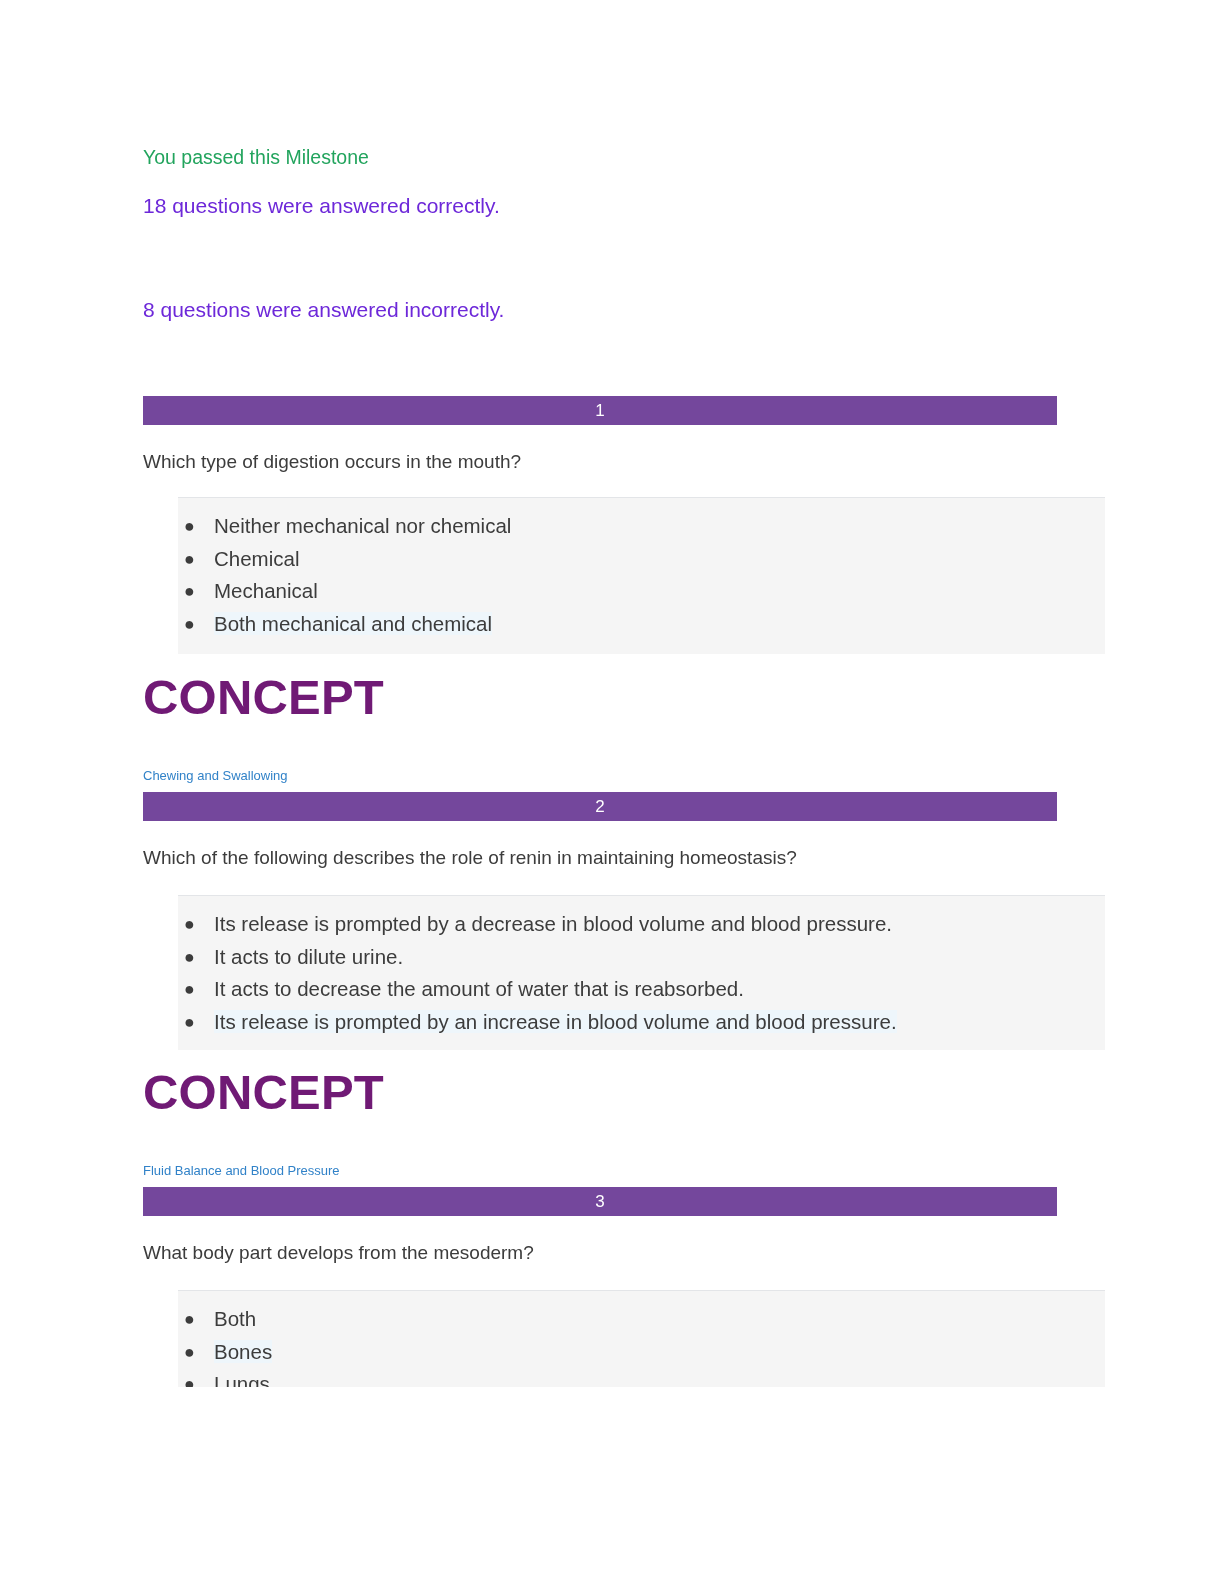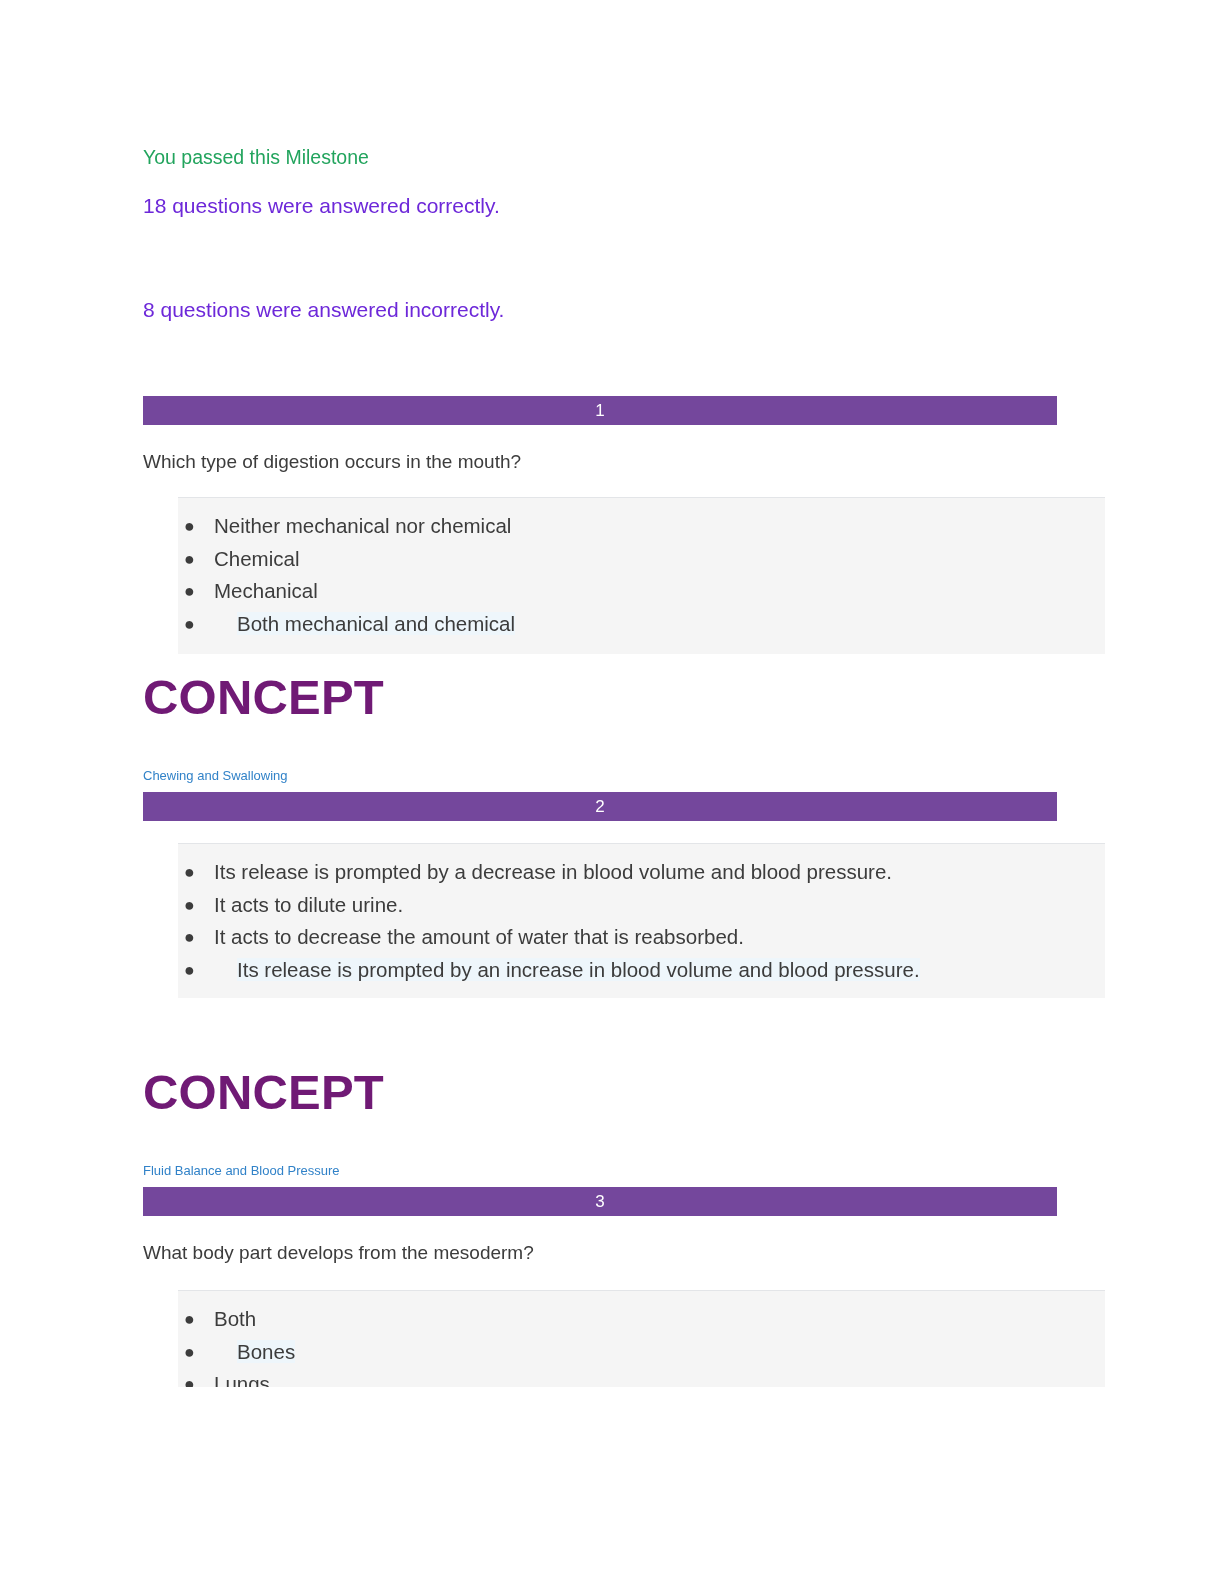--- a/index.html
+++ b/index.html
@@ -100,21 +100,20 @@
   .opt-row .bullet {
     position: absolute;
     left: 6px;
     top: 0;
     font-size: 18px;
     line-height: 32.5px;
     color: #3c3c3c;
   }
   .opt-row .opt-text.highlight {
     background: #eef6fb;
-    margin-left: 23px;
   }
 
   .concept {
     font-size: 49px;
     font-weight: bold;
     color: #701a75;
     letter-spacing: 0.2px;
     margin: 0;
     line-height: 42px;
   }
@@ -181,20 +180,21 @@
       </div>
     </div>
 
     <div class="concept" id="q1-concept">CONCEPT</div>
 
     <a class="concept-link" id="q1-link" href="#">Chewing and Swallowing</a>
 
     <div class="qblock" id="q2">
       <div class="qnum-bar">2</div>
 
+      <div class="qtext">Which of the following describes the role of renin in maintaining homeostasis?</div>
 
       <div class="options">
         <div class="opt-row">
           <span class="bullet">●</span>
           <span class="opt-text">Its release is prompted by a decrease in blood volume and blood pressure.</span>
         </div>
         <div class="opt-row">
           <span class="bullet">●</span>
           <span class="opt-text">It acts to dilute urine.</span>
         </div>

